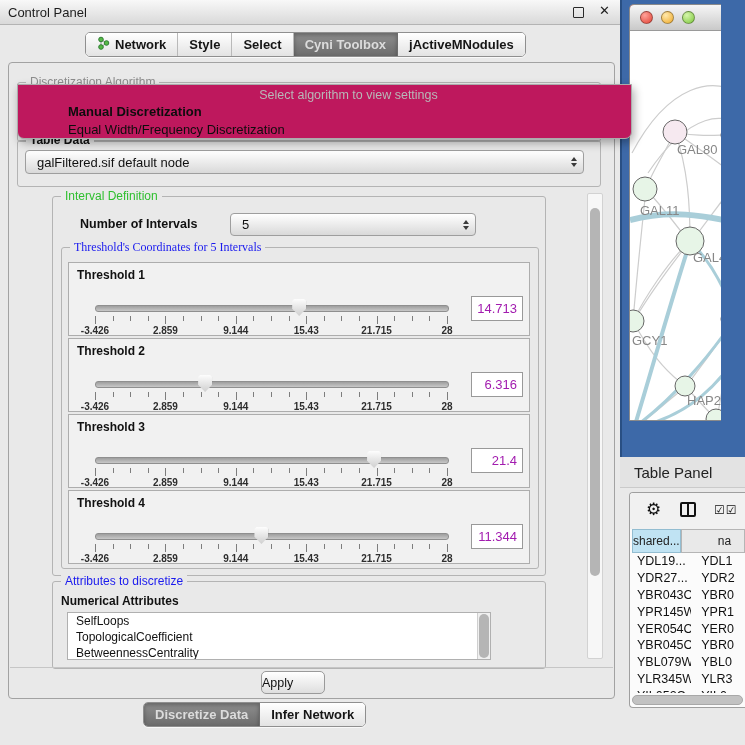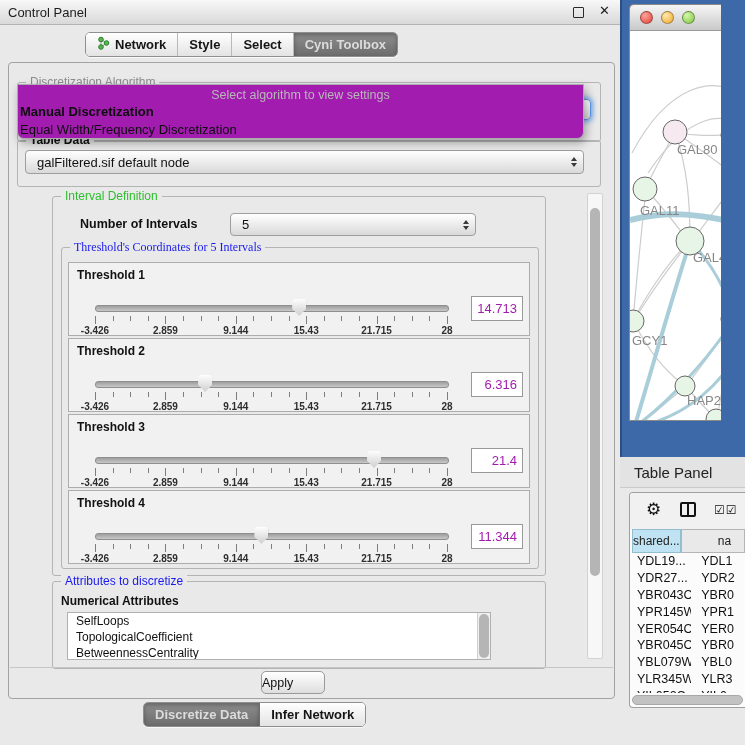--- a/index.html
+++ b/index.html
@@ -37,22 +37,22 @@
   .gl-green{color:#2ebf2e;}
   .gl-blue{color:#1a1aee;}
 
   .combo{position:absolute;background:linear-gradient(#ffffff,#d9d9d9);border:1px solid #9e9e9e;border-radius:4px;
     font-size:13px;color:#111;display:flex;align-items:center;padding:0 24px 0 11px;box-sizing:border-box;}
   .stepper{position:absolute;right:6px;top:50%;transform:translateY(-50%);display:flex;flex-direction:column;align-items:center;gap:2px;}
   .stepper .up{width:0;height:0;border-left:3.5px solid transparent;border-right:3.5px solid transparent;border-bottom:4.5px solid #3a3a3a;}
   .stepper .down{width:0;height:0;border-left:3.5px solid transparent;border-right:3.5px solid transparent;border-top:4.5px solid #3a3a3a;}
   .combo.focused{border-color:#5a96e6;box-shadow:0 0 5px 2px rgba(98,160,234,.85);}
 
-  #algo-popup{position:absolute;left:8px;top:21px;width:565px;height:53px;background:#a21caf;
-    border:1px solid #ababab;border-radius:0 0 7px 7px;box-shadow:2px 4px 10px rgba(0,0,0,.32);z-index:50;}
+  #algo-popup{position:absolute;left:8px;top:21px;width:565px;height:53px;background:#be185d;
+    border:1px solid #ababab;border-radius:0 0 7px 7px;box-shadow:2px 4px 10px rgba(0,0,0,.32);z-index:50;padding-left:48px;}
   #algo-popup .ph{text-align:center;color:#b8b8b8;font-size:12.5px;padding-top:3px;height:15px;}
   #algo-popup .opt{font-size:13px;color:#0d0d0d;padding:1px 2px;height:16px;line-height:16px;white-space:nowrap;}
   #algo-popup .opt.hl{font-weight:bold;}
 
   
   .thr-panel{position:absolute;left:6px;width:462px;height:74px;background:#f1f1f1;border:1px solid #adadad;box-sizing:border-box;}
   .thr-label{position:absolute;left:8px;top:5px;font-size:12px;font-weight:bold;color:#111;}
   .track{position:absolute;left:26px;top:42px;width:352px;height:5px;border-radius:3px;
     background:linear-gradient(#9e9e9e,#c8c8c8);border:1px solid #8f8f8f;}
   .thumb{position:absolute;top:-7px;width:14px;height:17px;
@@ -141,20 +141,23 @@
         <span>Network</span>
       </div>
       <div class="seg">
         <span>Style</span>
       </div>
       <div class="seg">
         <span>Select</span>
       </div>
       <div class="seg sel">
         <span>Cyni Toolbox</span>
+      </div>
+      <div class="seg">
+        <span>jActiveMNodules</span>
       </div>
     </div>
 
   <div id="main-panel">
 
     <div class="group" style="left:8px;top:19px;width:582px;height:58px;">
       <span class="group-label gl-gray">Discretization Algorithm</span>
     </div>
     <div class="combo focused" style="left:16px;top:36px;width:566px;height:21px;">
       <span class="stepper">

